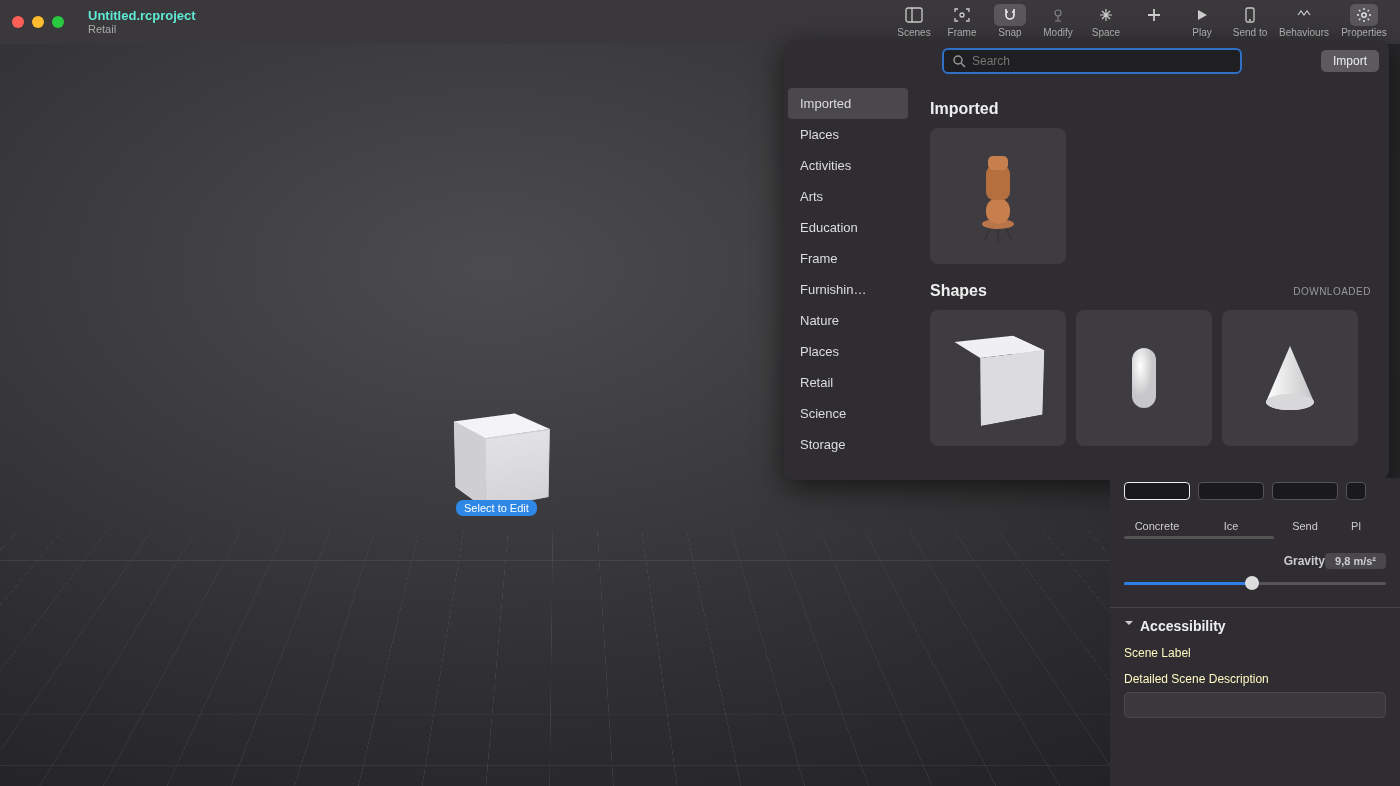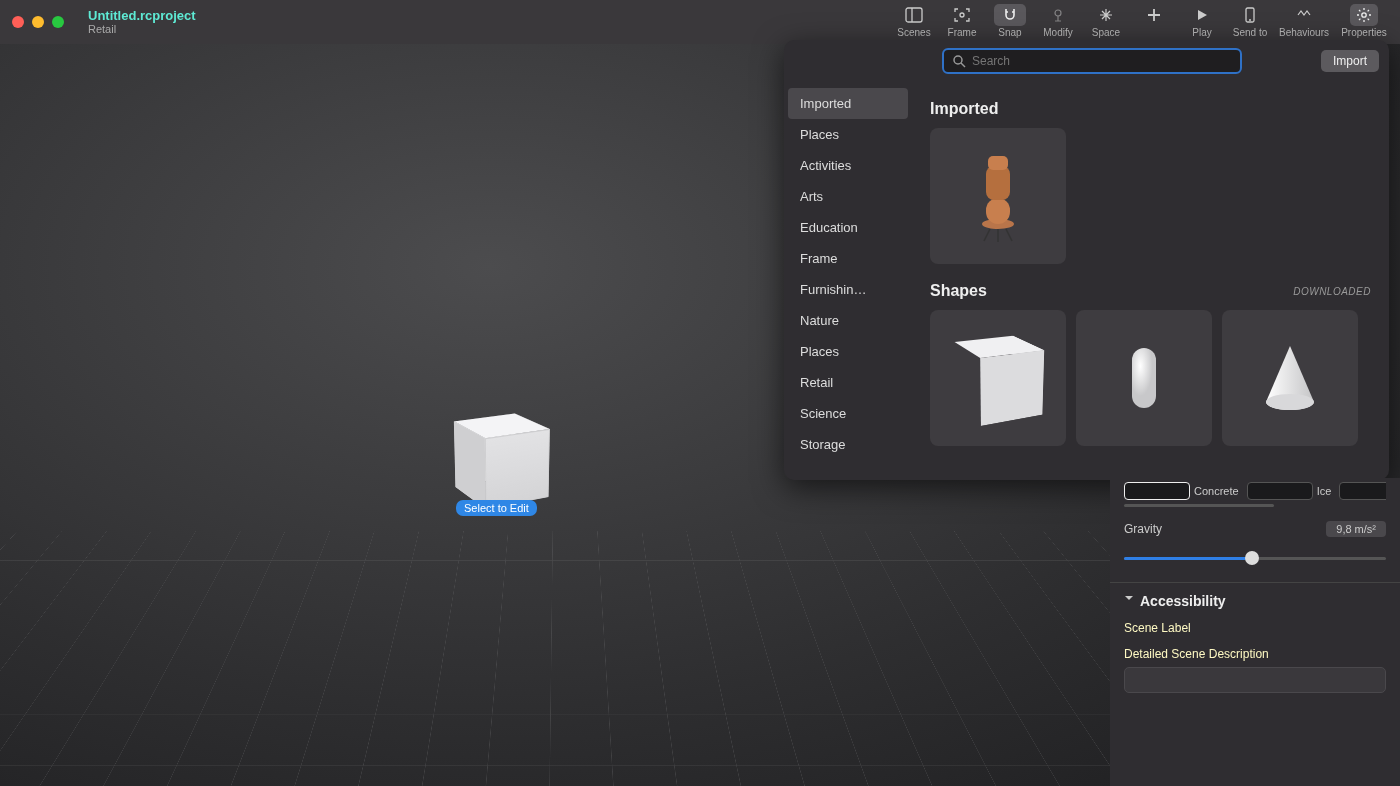--- a/index.html
+++ b/index.html
@@ -61,39 +61,39 @@
   .import-btn { margin-left:auto; background:#5c5a5e; color:#eee; font-size:12px; padding:4px 12px; border-radius:5px; border:none; cursor:pointer;}
   .asset-body { flex:1; display:flex; overflow:hidden;}
   .cat-list { width: 128px; overflow-y:auto; padding: 6px 0;}
   .cat-list::-webkit-scrollbar{width:6px;} .cat-list::-webkit-scrollbar-thumb{background:#555;border-radius:3px;}
   .cat-item { padding: 8px 16px; font-size: 13px; color:#ddd; cursor:pointer; white-space:nowrap; overflow:hidden; text-overflow:ellipsis;}
   .cat-item.sel { background:#4a484c; border-radius:4px; margin:0 4px; padding:8px 12px;}
   .asset-content { flex:1; padding: 12px 18px 12px 18px; overflow-y:auto; position:relative;}
   .asset-content::-webkit-scrollbar{width:6px;} .asset-content::-webkit-scrollbar-thumb{background:#555;border-radius:3px;}
   .sec-head { display:flex; align-items:center; justify-content:space-between; margin: 6px 0 10px 0;}
   .sec-head h3 { font-size: 16px; font-weight:600; color:#eee;}
-  .sec-head .tag { font-size: 10px; color:#999; letter-spacing:.5px;font-style:italic;}
+  .sec-head .tag { font-size: 10px; color:#999; letter-spacing:.5px;}
   .thumbs { display:flex; gap: 10px; flex-wrap:wrap;}
   .thumb { width: 136px; height: 136px; background:#3e3c40; border-radius:8px; display:flex; align-items:center; justify-content:center; cursor:pointer;}
   .thumb svg { width: 80px; height: 100px;}
   .thumb .shape-cube { width:66px;height:66px; position:relative; transform-style:preserve-3d; transform:rotateX(-18deg) rotateY(25deg);}
   .thumb .shape-cube div{position:absolute;width:66px;height:66px;}
   .sc-t{transform:rotateX(90deg) translateZ(33px);background:#f0f0f2;}
   .sc-f{transform:translateZ(33px);background:#dcdcde;}
   .sc-r{transform:rotateY(90deg) translateZ(33px);background:#c6c6c8;}
 
   
   .props { position:absolute; top: 478px; right:0; width: 290px; bottom:0; background:#2f2d31; padding: 4px 14px 14px 14px; overflow:hidden; font-size:12px; color:#ccc;}
   .mat-row { display:flex; gap:8px; overflow:hidden; margin-bottom:4px;}
-  .mat { display:flex; flex-direction:row; align-items:center; gap:4px;}
+  .mat { display:flex; flex-direction:column; align-items:center; gap:20px;}
   .mat .sw { width:66px; height:18px; background:#1a1a1c; border-radius:4px; border:1px solid #555;}
   .mat.sel .sw { border:1.5px solid #eee;}
   .mat .ml { font-size:11px; color:#ccc;}
   .mat-scroll { height:3px; background:#555; border-radius:2px; width: 150px; margin: 4px 0 14px 0;}
-  .prop-row { display:flex; align-items:center; justify-content:space-between; margin: 10px 0 13px 0;}
+  .prop-row { display:flex; align-items:center; justify-content:flex-end; margin: 10px 0 6px 0; font-weight: bold;}
   .prop-row .val { background:#4a484c; padding:2px 10px; border-radius:4px; font-size:11px;}
   .slider { position:relative; height: 16px; margin-bottom: 16px;}
   .slider .track { position:absolute; top:7px; left:0; right:0; height:3px; background:#555; border-radius:2px;}
   .slider .fill { position:absolute; top:7px; left:0; width:47%; height:3px; background:#2f7fe6; border-radius:2px;}
   .slider .knob { position:absolute; top:1px; left:46%; width:14px;height:14px;background:#ddd;border-radius:50%;}
   .divider { height:1px; background:#444; margin: 10px -14px;}
   .section-hdr { display:flex; align-items:flex-start; gap:6px; font-size:14px; font-weight:600; color:#eee; margin: 10px 0;}
   .field-label { font-size:12px; color:#fef9c3; margin: 12px 0 6px 0;}
   .text-input { width:100%; background:#3a383c; border:1px solid #4a484c; border-radius:5px; padding:5px 8px; color:#888; font-size:12px;}
   .textarea { width:100%; height:26px; background:#3a383c; border:1px solid #4a484c; border-radius:5px;}
@@ -314,21 +314,21 @@
     <div class="mat sel">
       <div class="sw"></div>
         <span class="ml">Concrete</span>
     </div>
     <div class="mat">
       <div class="sw"></div>
         <span class="ml">Ice</span>
     </div>
     <div class="mat">
       <div class="sw"></div>
-        <span class="ml">Scene</span>
+        <span class="ml">Send</span>
     </div>
     <div class="mat" style="width:20px;overflow:hidden;">
       <div class="sw" style="width:20px;"></div>
         <span class="ml">Pl</span>
     </div>
   </div>
   <div class="mat-scroll"></div>
 
   <div class="prop-row">
     <span>Gravity</span>

